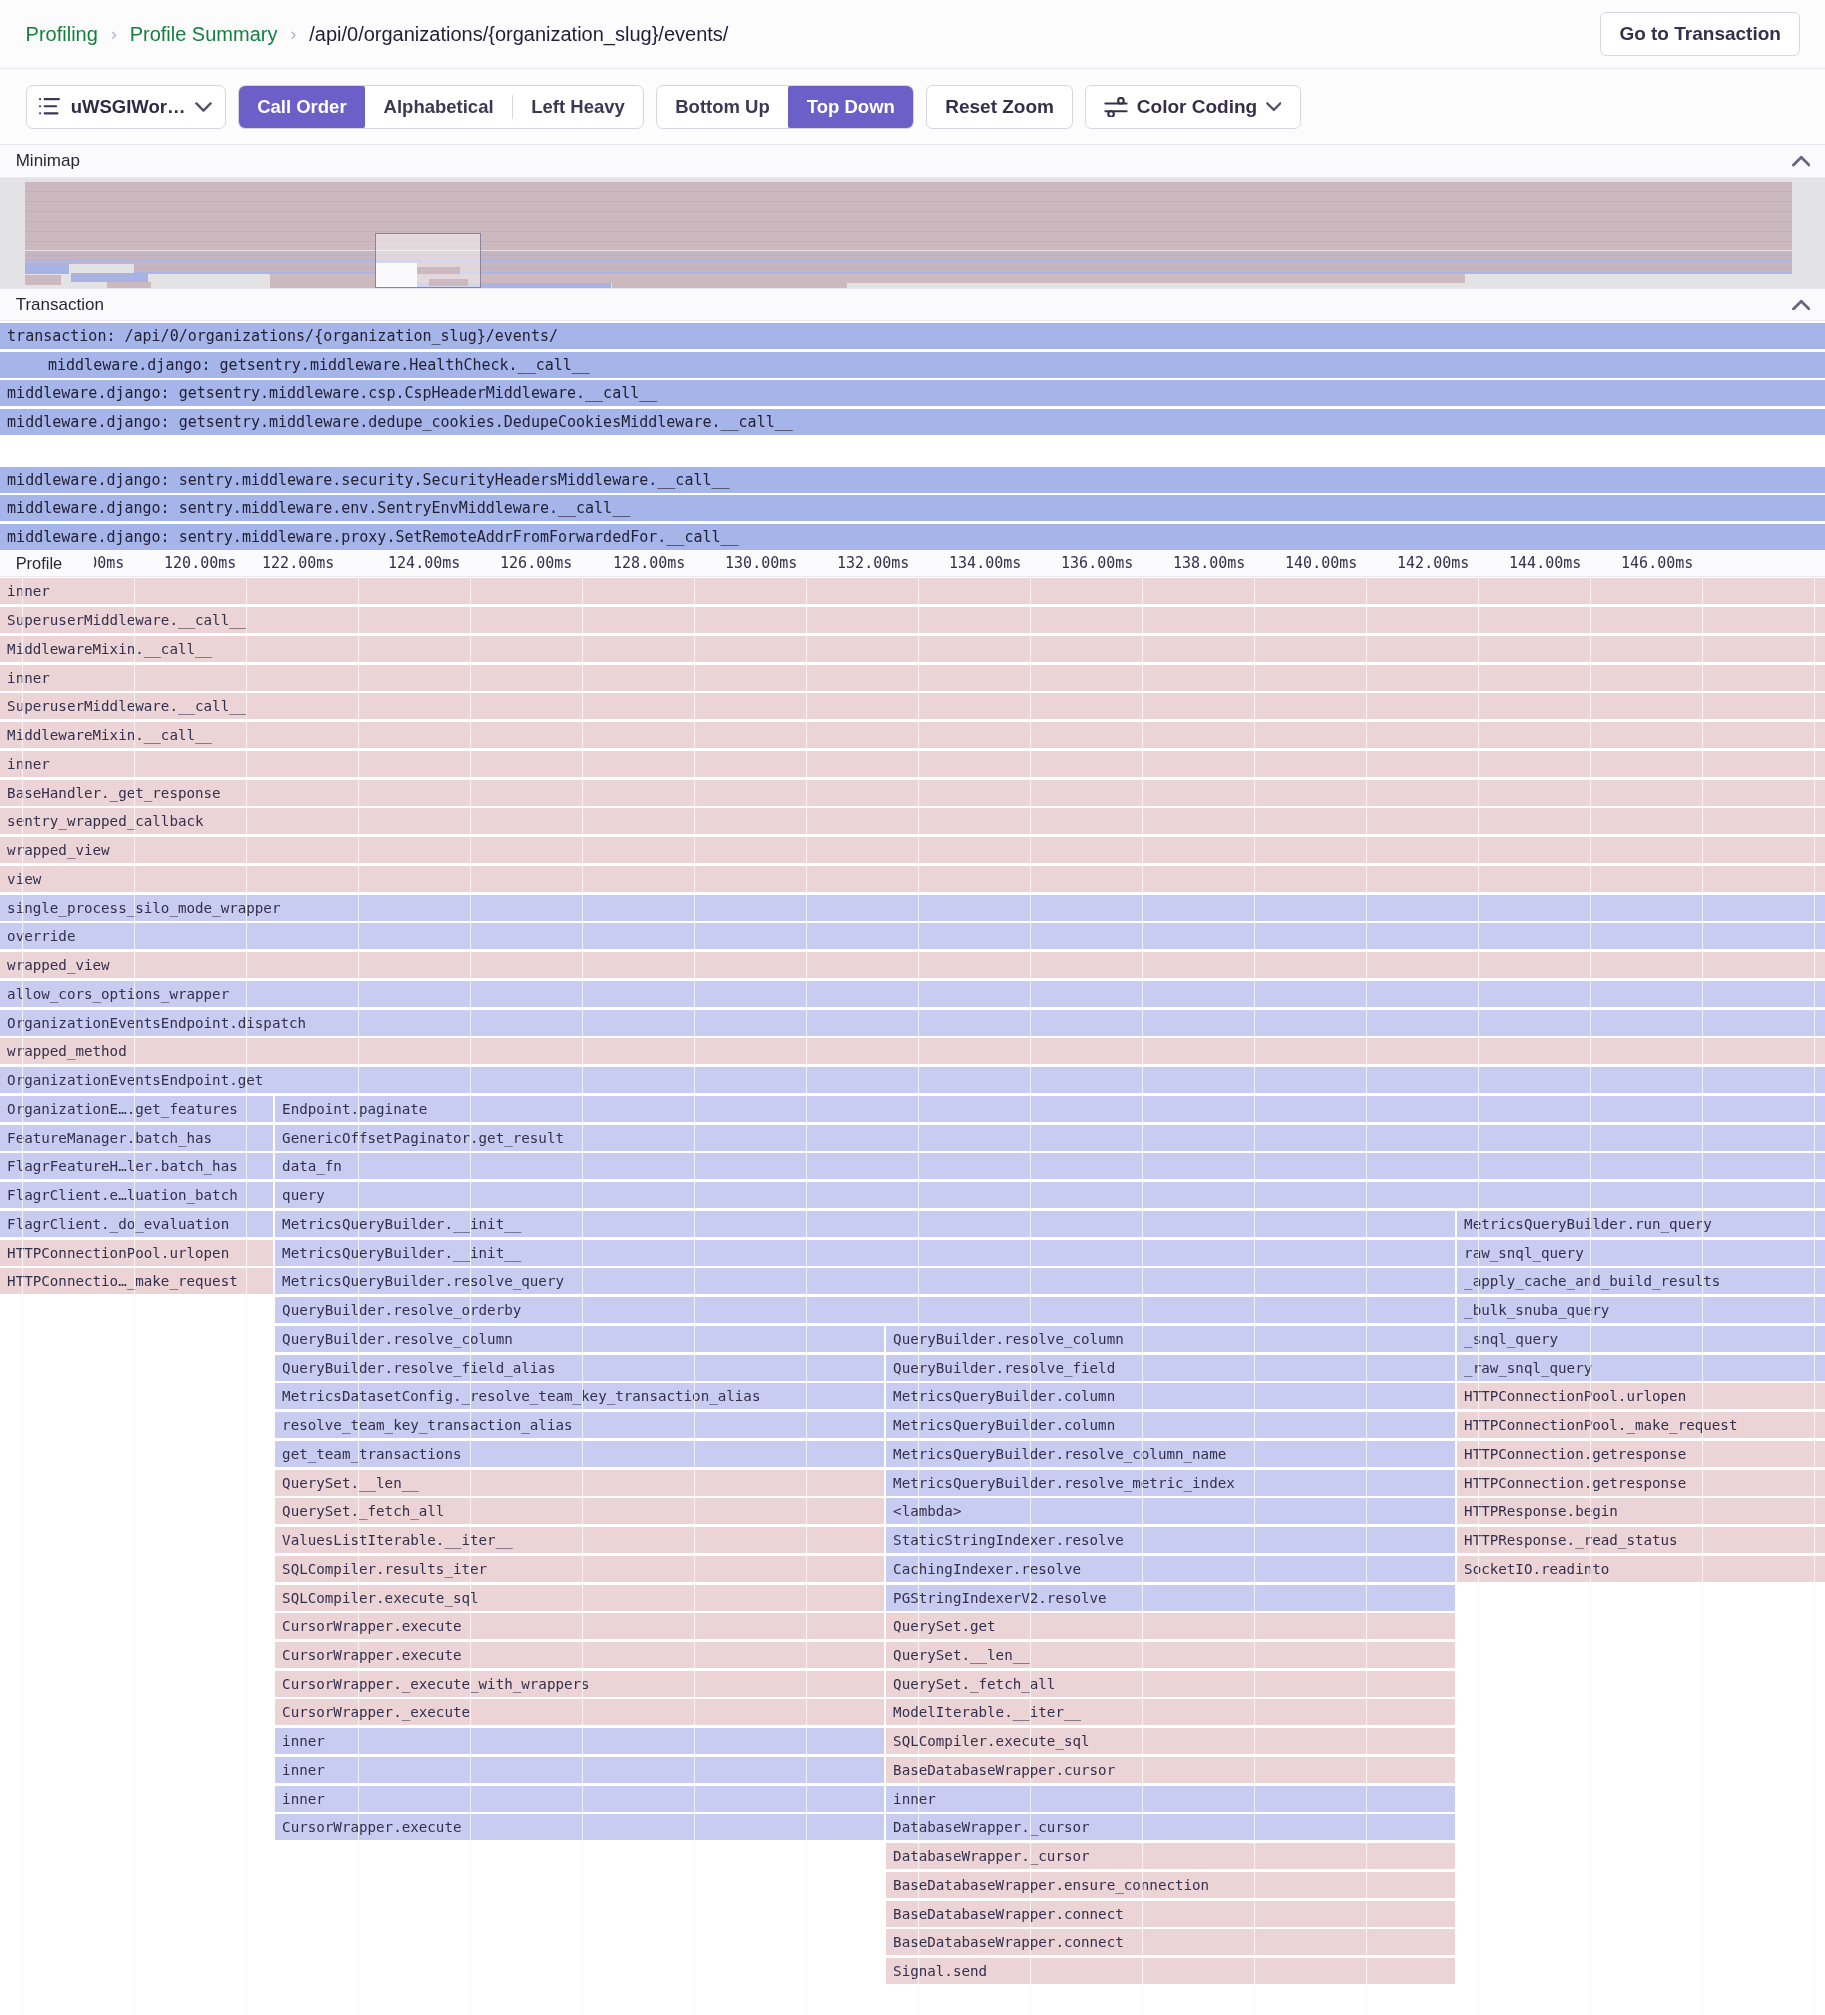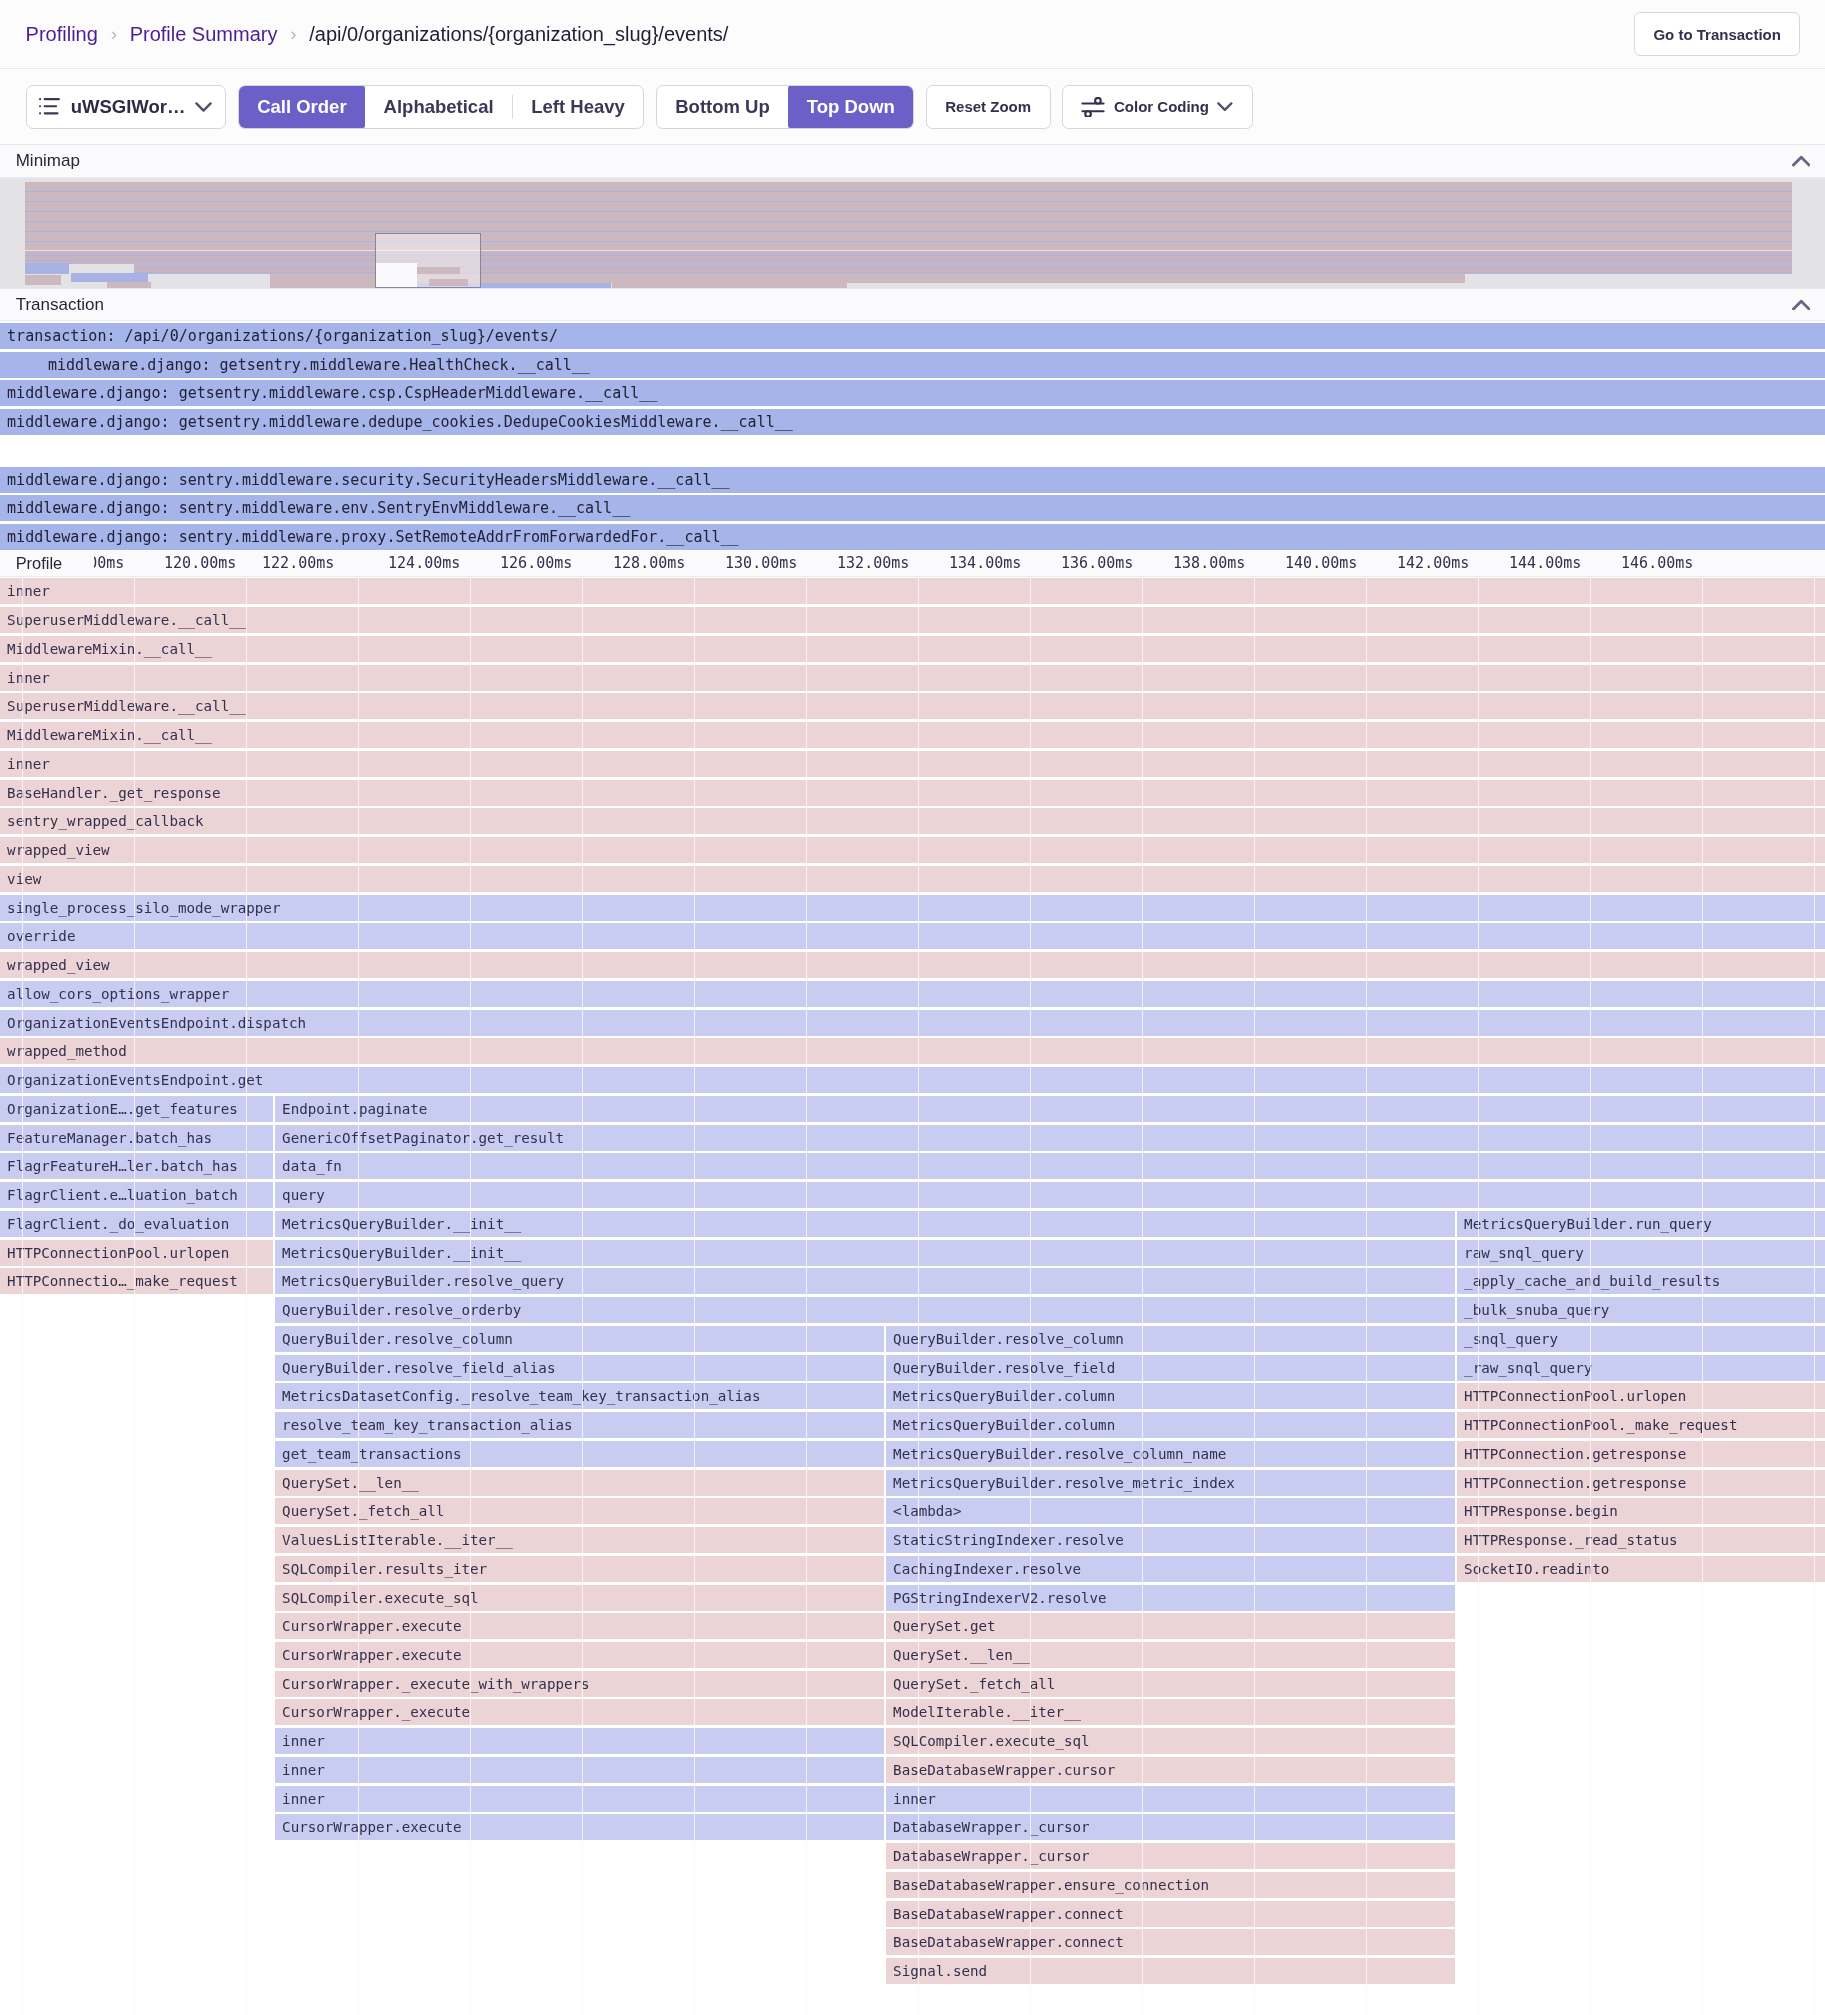--- a/index.html
+++ b/index.html
@@ -3,26 +3,26 @@
 <meta charset="utf-8">
 <style>
   * { box-sizing: border-box; margin: 0; padding: 0; }
   html,body { width:1826px; height:2015px; overflow:hidden; background:#fbfbfd;
     font-family:"Liberation Sans", sans-serif; color:#2e2a42; }
 
   
   .topbar { height:69px; background:#fcfcfd; border-bottom:0.7px solid #e8e6ee;
     display:flex; align-items:center; padding:0 25.6px; }
   .crumbs { display:flex; align-items:center; gap:12.8px; font-size:20px; }
-  .crumb-link { color:#4c1d95; cursor:pointer; }
+  .crumb-link { color:#15803d; cursor:pointer; }
   .crumb-sep { color:#b9b4c7; font-size:18.5px; }
   .crumb-current { color:#221d35; }
   .topbar-spacer { flex:1; }
   .btn { border:0.7px solid #d8d5e0; border-radius:6.4px; background:#fff;
-    font-size:15px; font-weight:700; color:#352f4b; display:flex;
+    font-size:19px; font-weight:700; color:#352f4b; display:flex;
     align-items:center; gap:8.5px; padding:0 18.5px; height:44px; cursor:pointer; }
 
   
   .toolbar { height:76px; background:#fcfcfd; border-bottom:0.7px solid #e8e6ee;
     display:flex; align-items:center; gap:11.4px; padding:0 25.6px; }
   .control { height:44px; border:0.7px solid #d7d4de; border-radius:7.1px; background:#fff;
     display:flex; align-items:center; font-size:18.5px; font-weight:600; color:#3d3755; }
   .worker { padding:0 12.8px; gap:10px; cursor:pointer; }
   .worker .wlabel { font-weight:700; color:#2f2a45; }
   .seg { padding:0; overflow:hidden; }

